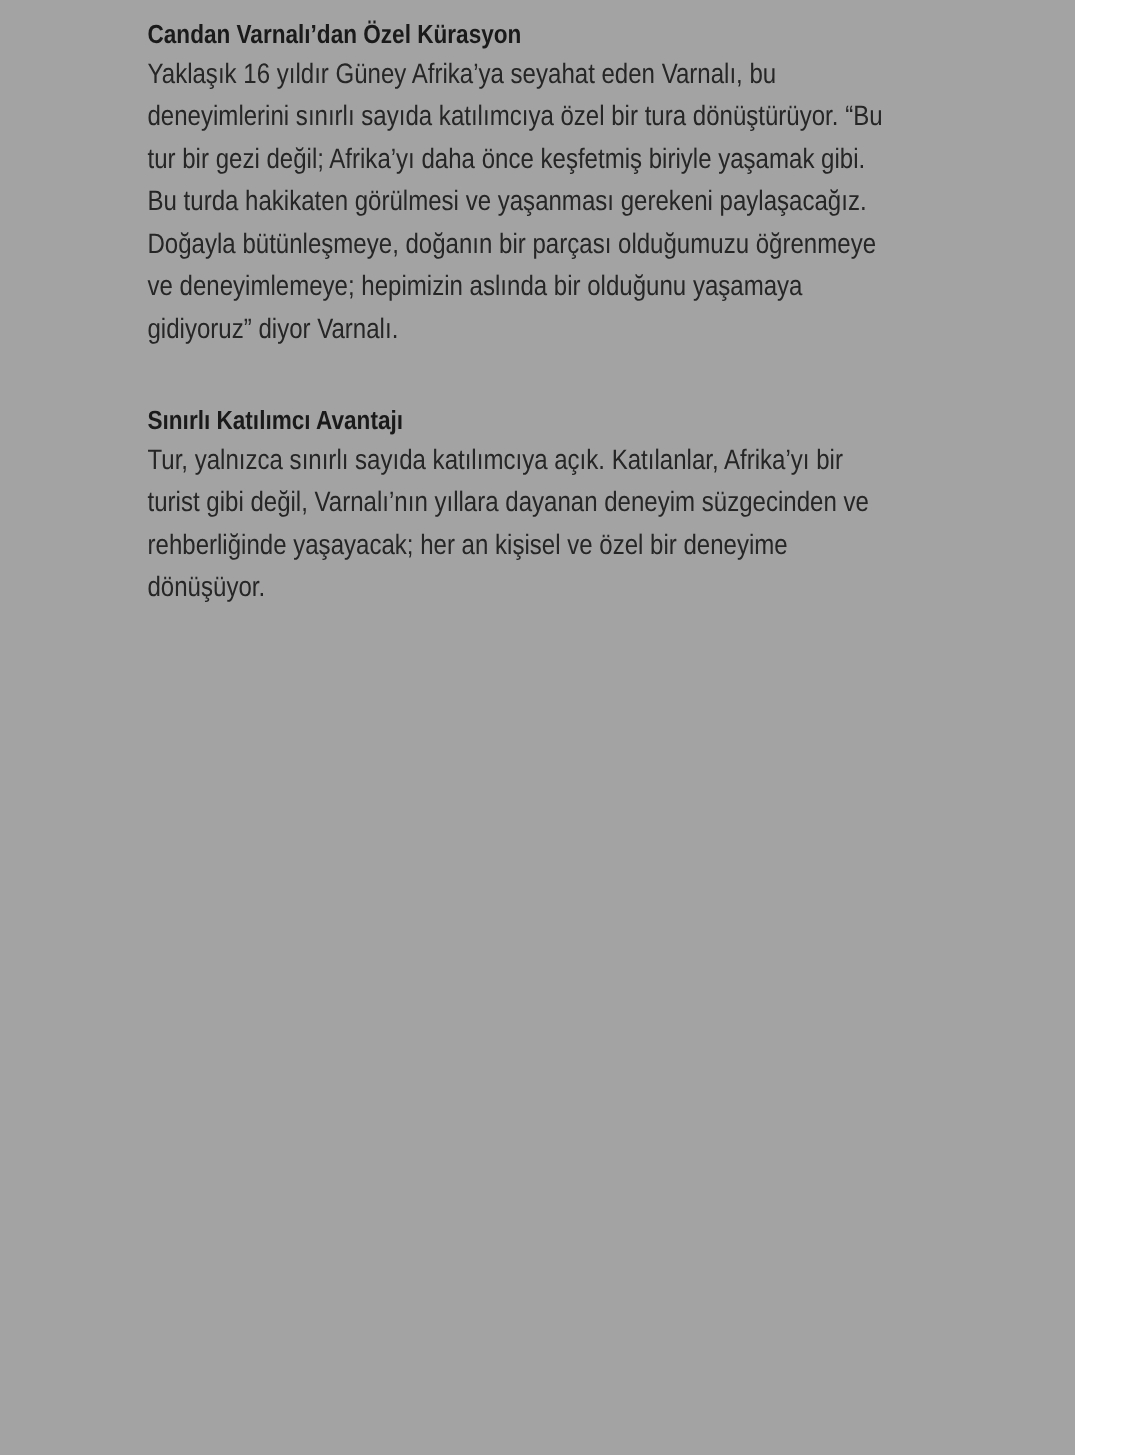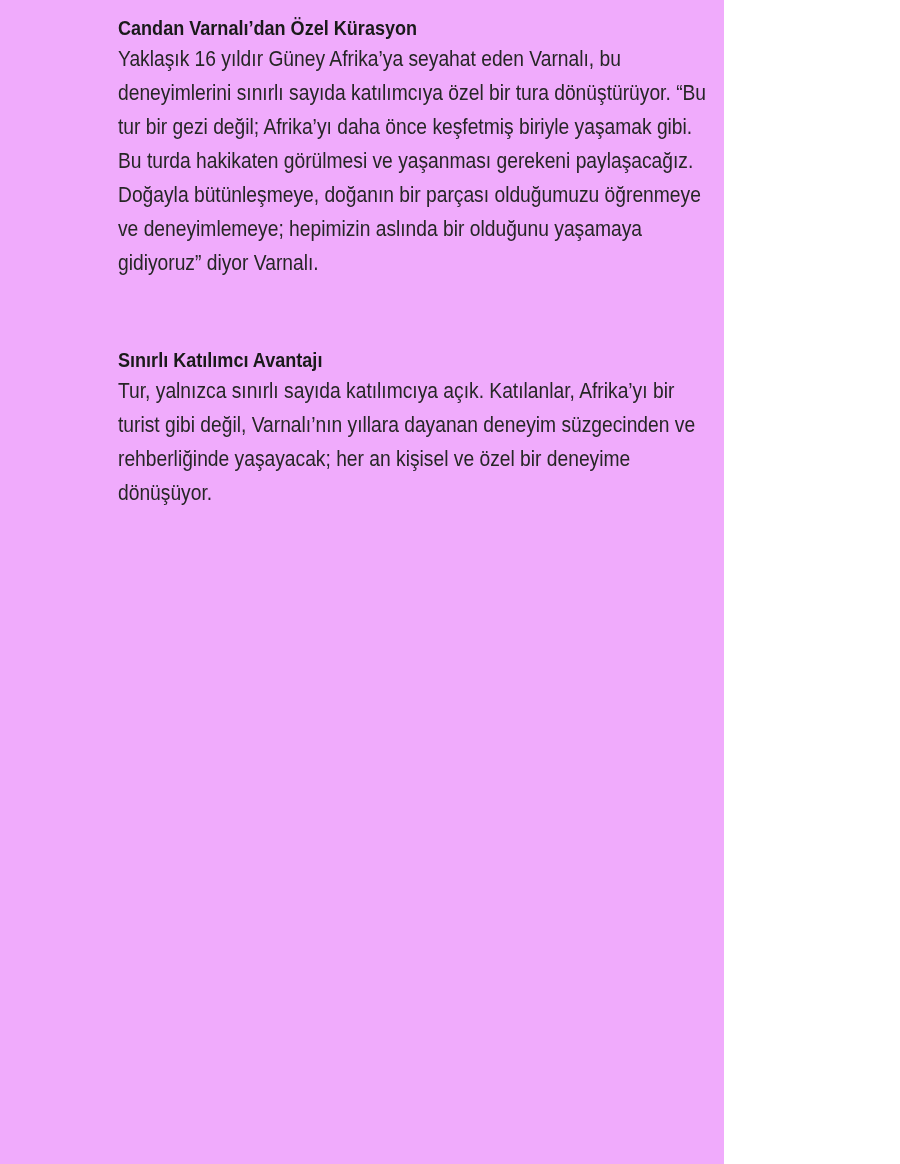--- a/index.html
+++ b/index.html
@@ -5,23 +5,23 @@
     html, body {
       margin: 0;
       padding: 0;
       background: #ffffff;
       width: 900px;
       height: 1164px;
       overflow: hidden;
     }
     .page {
       position: relative;
-      width: 724px;
+      width: 860px;
       height: 1164px;
-      background: #f0abfc;
+      background: #a3a3a3;
       text-decoration: underline;
     }
     .section {
       position: absolute;
       left: 118px;
       width: 700px;
       color: #1f1f1f;
       font-family: "Liberation Sans", sans-serif;
     }
     .heading {
@@ -37,21 +37,21 @@
     .line {
       font-size: 22.5px;
       line-height: 34px;
       height: 34px;
       white-space: nowrap;
       transform: scaleX(0.855);
       transform-origin: left center;
       color: #262626;
     }
     #sec1 { top: 14px; }
-    #sec2 { top: 346px; }
+    #sec2 { top: 323px; }
   </style>
 </head>
 <body>
 
 <div class="page">
 
   <div class="section" id="sec1">
     <div class="heading">Candan Varnalı’dan Özel Kürasyon</div>
     <div class="body">
       <div class="line">Yaklaşık 16 yıldır Güney Afrika’ya seyahat eden Varnalı, bu</div>

